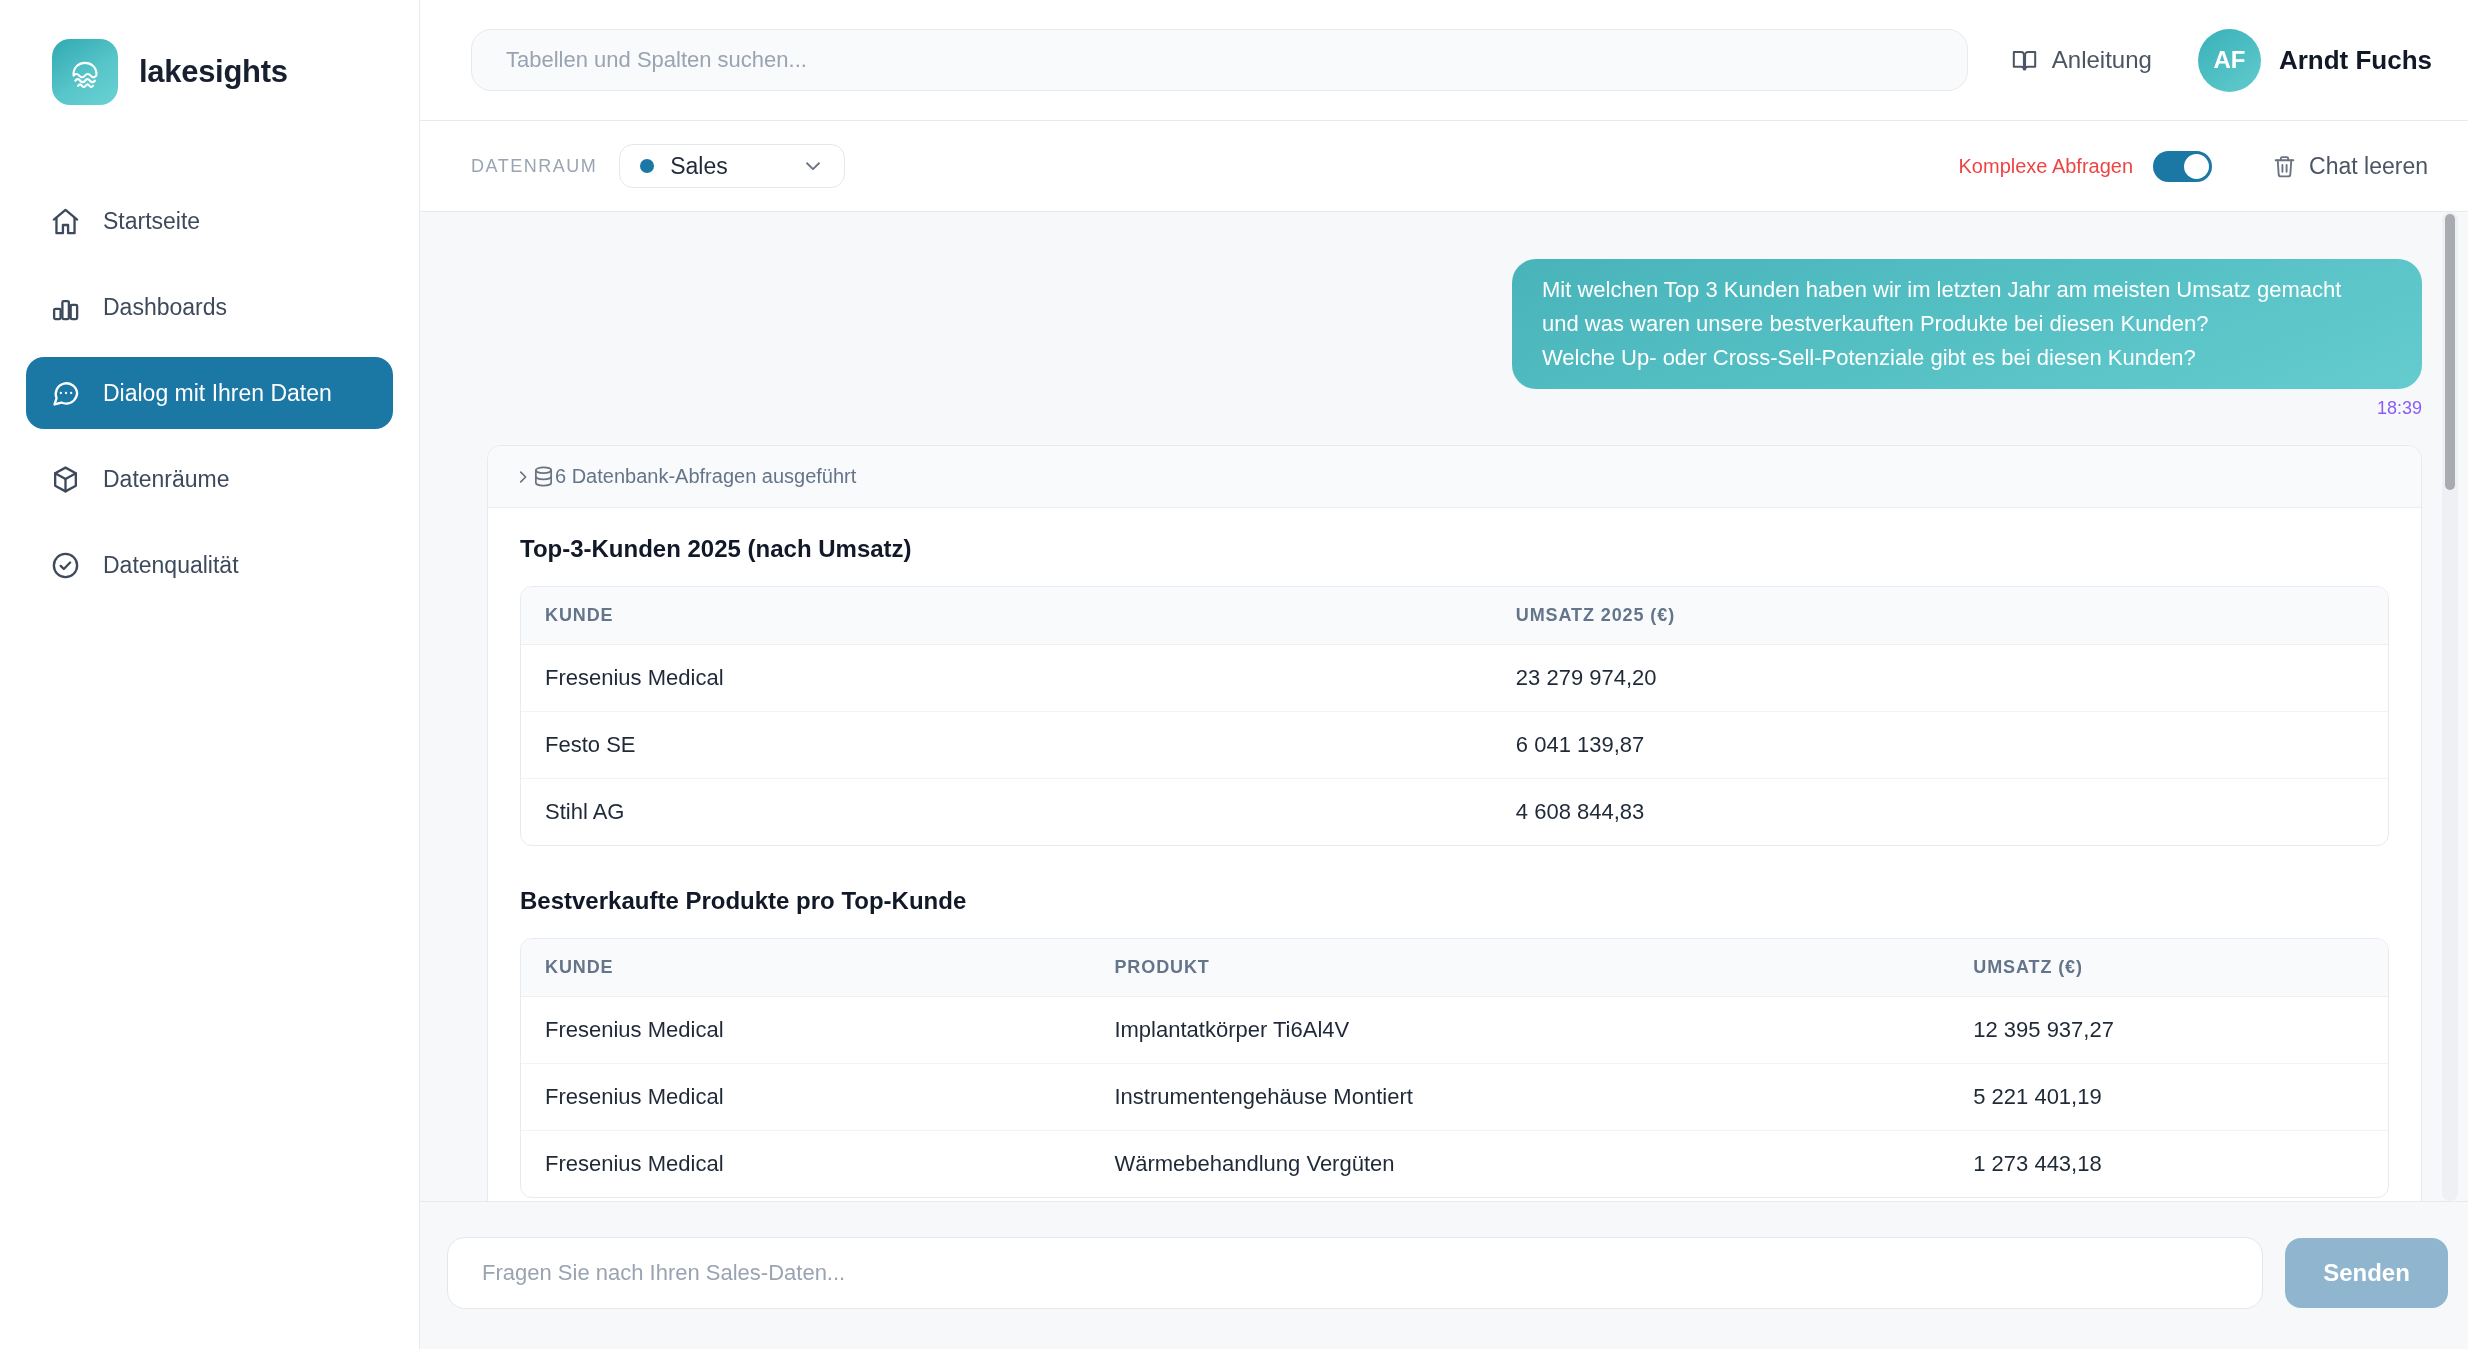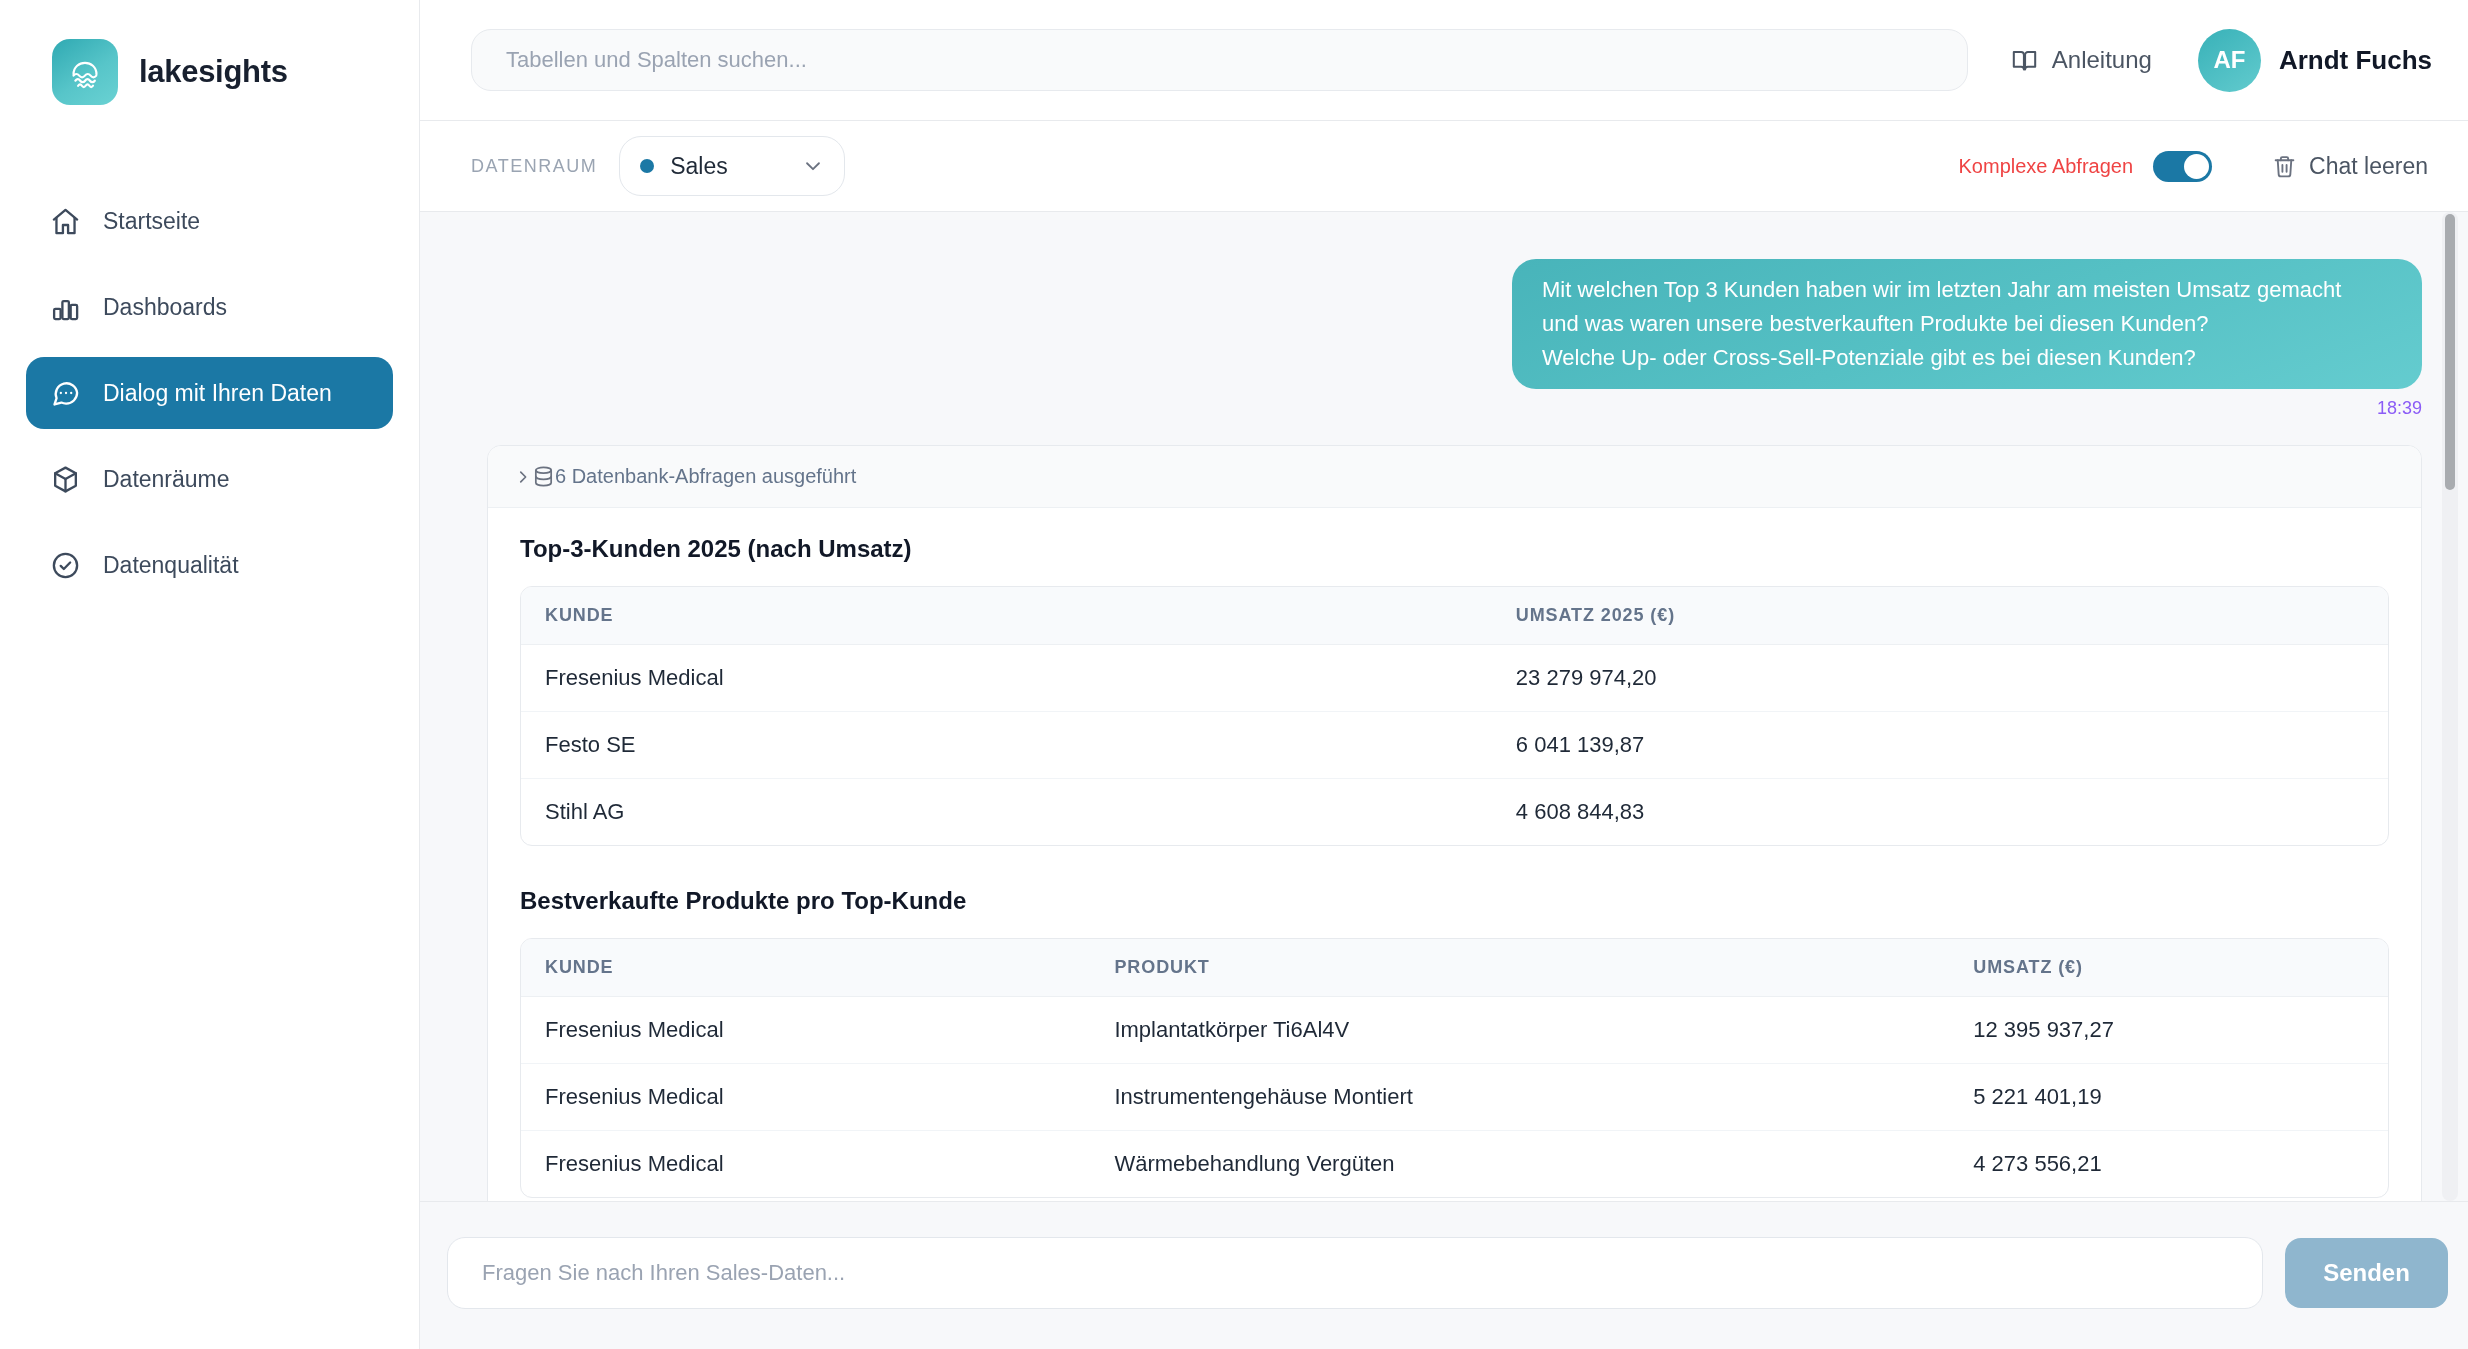--- a/index.html
+++ b/index.html
@@ -61,21 +61,21 @@
   }
   .user-name { font-size:26px; font-weight:700; color:#111827; margin-left:18px; }
 
   
   .subbar {
     height:91px; background:#fff; border-bottom:1px solid #E8EAED;
     display:flex; align-items:center; padding:0 40px 0 51px;
   }
   .dataspace-label { font-size:18px; font-weight:500; color:#9AA4B2; letter-spacing:1.5px; }
   .dataspace-select {
-    margin-left:22px; width:226px; height:60px; border-radius:22px;
+    margin-left:22px; width:226px; height:44px; border-radius:14px;
     border:1px solid #E3E7EC; background:#fff;
     display:flex; align-items:center; padding:0 20px; cursor:pointer;
   }
   .ds-dot { width:14px; height:14px; border-radius:50%; background:#1B78A5; }
   .ds-value { font-size:23px; font-weight:500; color:#1F2937; margin-left:16px; }
   .ds-chevron { margin-left:auto; width:22px; height:22px; color:#6B7280; }
   .subbar-right { margin-left:auto; display:flex; align-items:center; }
   .complex-label { font-size:20px; font-weight:500; color:#ef4444; }
   .toggle {
     width:59px; height:31px; border-radius:16px; background:#1B78A5;
@@ -358,21 +358,21 @@
                     <td>12 395 937,27</td>
                   </tr>
                   <tr>
                     <td>Fresenius Medical</td>
                     <td>Instrumentengehäuse Montiert</td>
                     <td>5 221 401,19</td>
                   </tr>
                   <tr>
                     <td>Fresenius Medical</td>
                     <td>Wärmebehandlung Vergüten</td>
-                    <td>4 273 556,21</td>
+                    <td>1 273 443,18</td>
                   </tr>
                 </tbody>
             </table>
           </div>
         </div>
       </div>
     </div>
   </div>
 
   <div class="composer">

